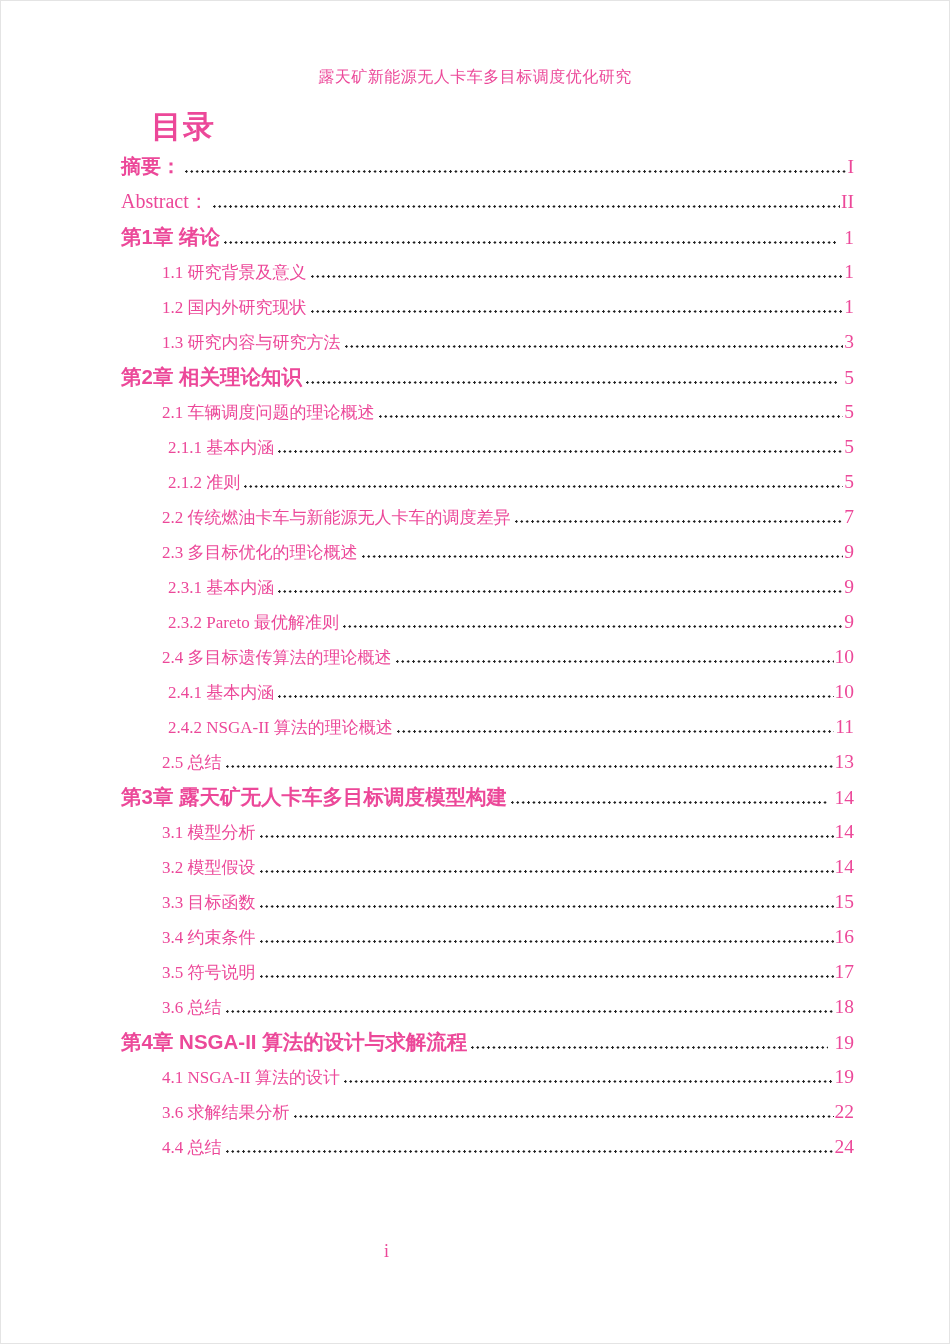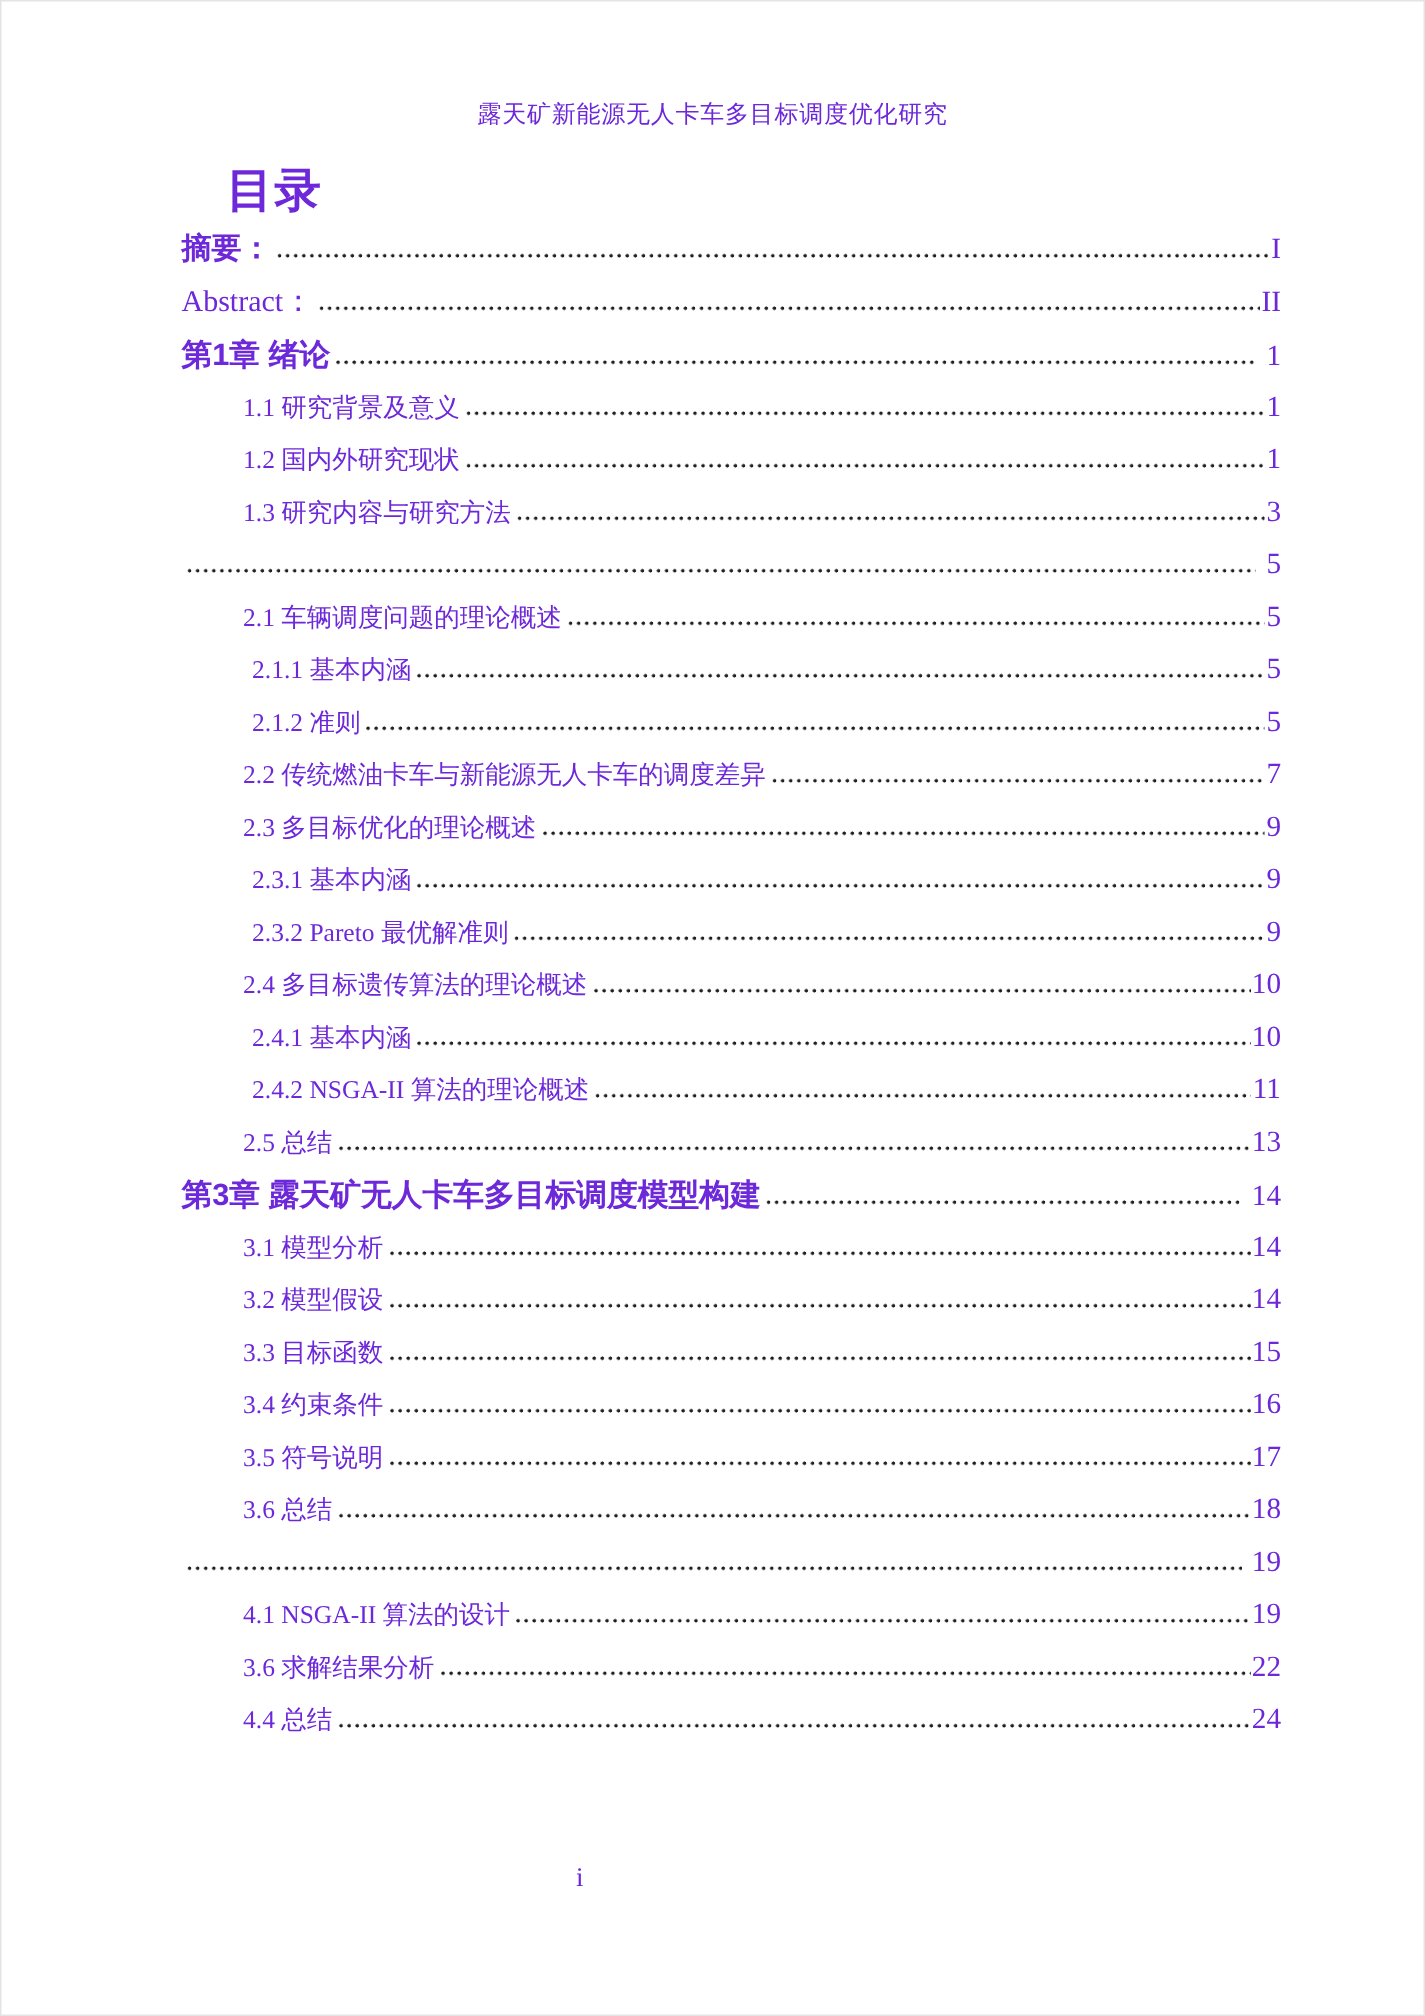--- a/index.html
+++ b/index.html
@@ -4,21 +4,21 @@
 <style>
   html, body { margin: 0; padding: 0; background: #ffffff; }
   .page {
     position: relative;
     width: 950px;
     height: 1344px;
     box-sizing: border-box;
     background: #ffffff;
     border: 1px solid #e4e4e4;
     font-family: "Liberation Serif", "DejaVu Serif", serif;
-    color: #6d28d9;
+    color: #ec4899;
     overflow: hidden;
   }
   .running-header {
     position: absolute;
     top: 66px; left: 0; width: 100%;
     text-align: center;
     font-size: 16px;
     line-height: 20px;
     letter-spacing: 0.5px;
   }
@@ -109,20 +109,21 @@
     <span class="label">1.2 国内外研究现状</span>
     <span class="leader"></span>
     <span class="pageno">1</span>
   </div>
       <div class="toc-row section">
     <span class="label">1.3 研究内容与研究方法</span>
     <span class="leader"></span>
     <span class="pageno">3</span>
   </div>
       <div class="toc-row chapter">
+    <span class="label">第2章 相关理论知识</span>
     <span class="leader"></span>
     <span class="pageno">5</span>
   </div>
       <div class="toc-row section">
     <span class="label">2.1 车辆调度问题的理论概述</span>
     <span class="leader"></span>
     <span class="pageno">5</span>
   </div>
       <div class="toc-row sub">
     <span class="label">2.1.1 基本内涵</span>
@@ -203,20 +204,21 @@
     <span class="label">3.5 符号说明</span>
     <span class="leader"></span>
     <span class="pageno">17</span>
   </div>
       <div class="toc-row section">
     <span class="label">3.6 总结</span>
     <span class="leader"></span>
     <span class="pageno">18</span>
   </div>
       <div class="toc-row chapter">
+    <span class="label">第4章 NSGA-II 算法的设计与求解流程</span>
     <span class="leader"></span>
     <span class="pageno">19</span>
   </div>
       <div class="toc-row section">
     <span class="label">4.1 NSGA-II 算法的设计</span>
     <span class="leader"></span>
     <span class="pageno">19</span>
   </div>
       <div class="toc-row section">
     <span class="label">3.6 求解结果分析</span>

